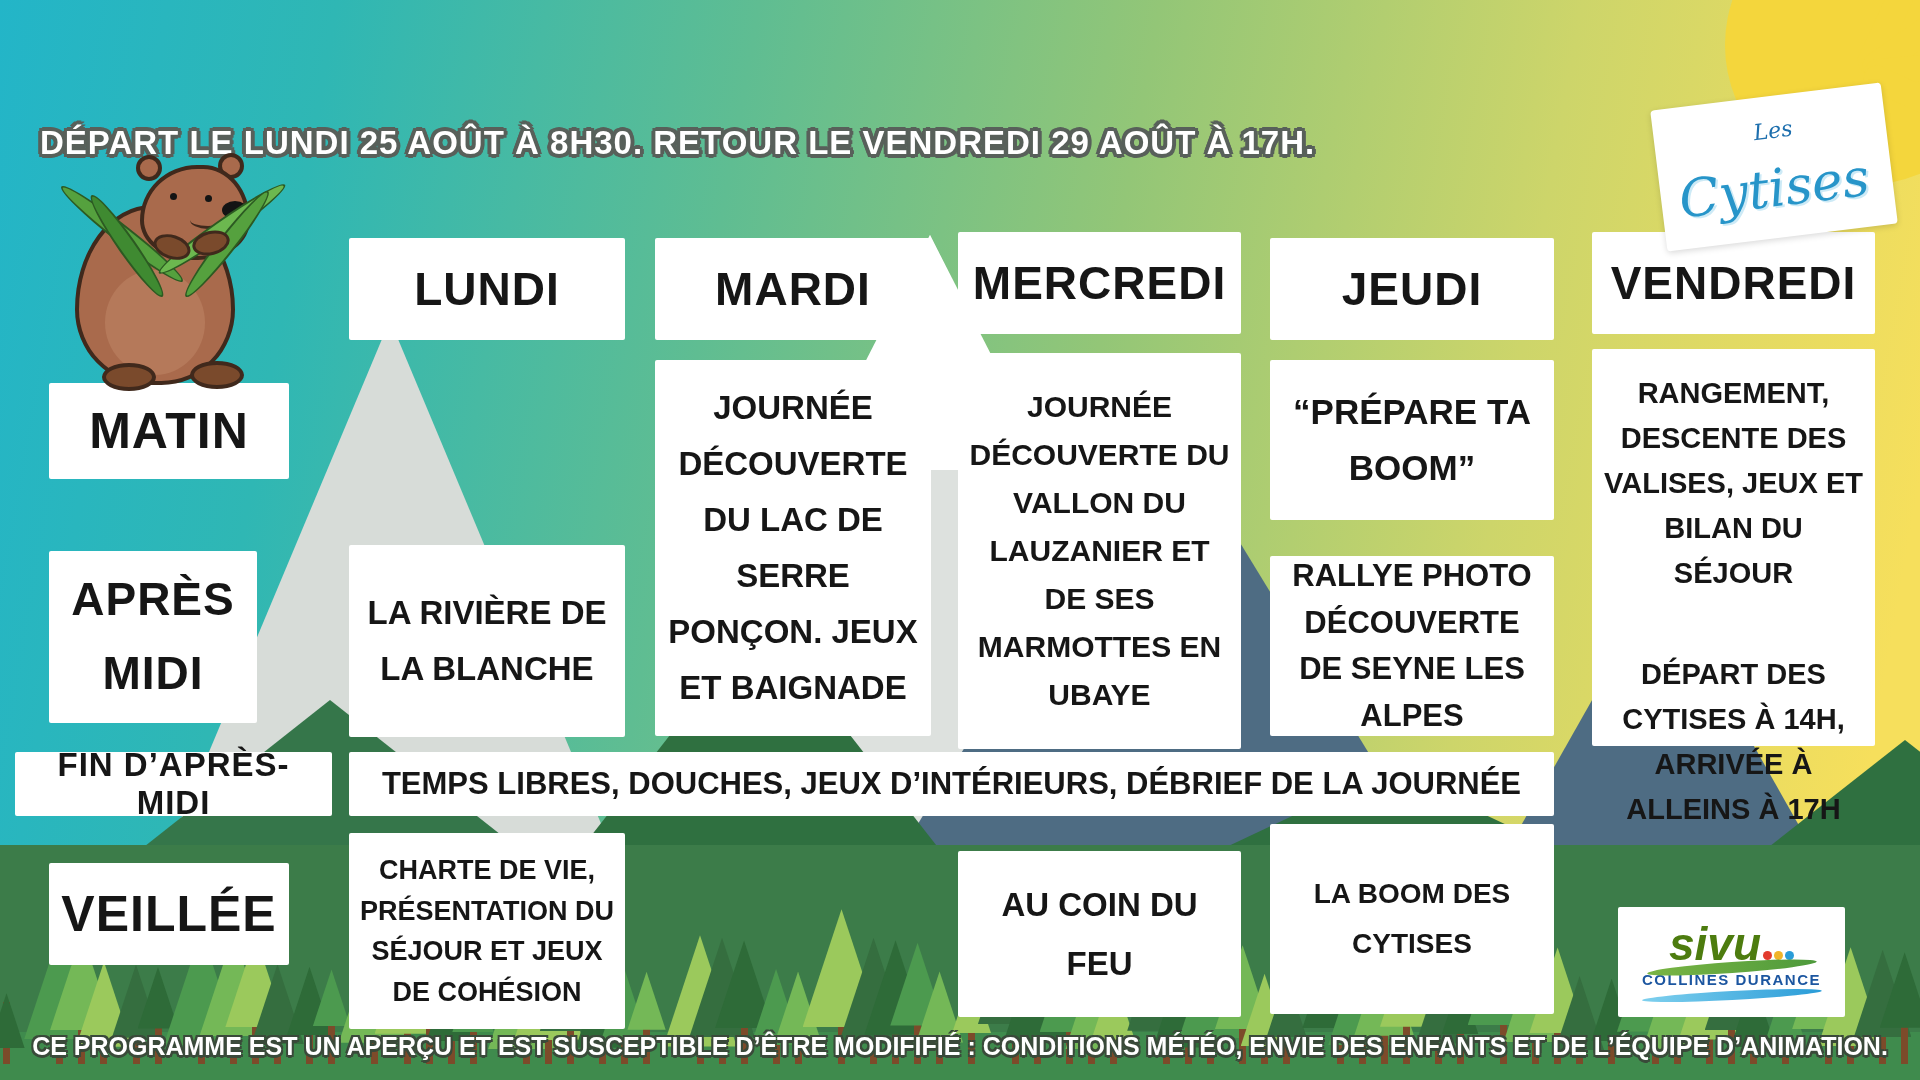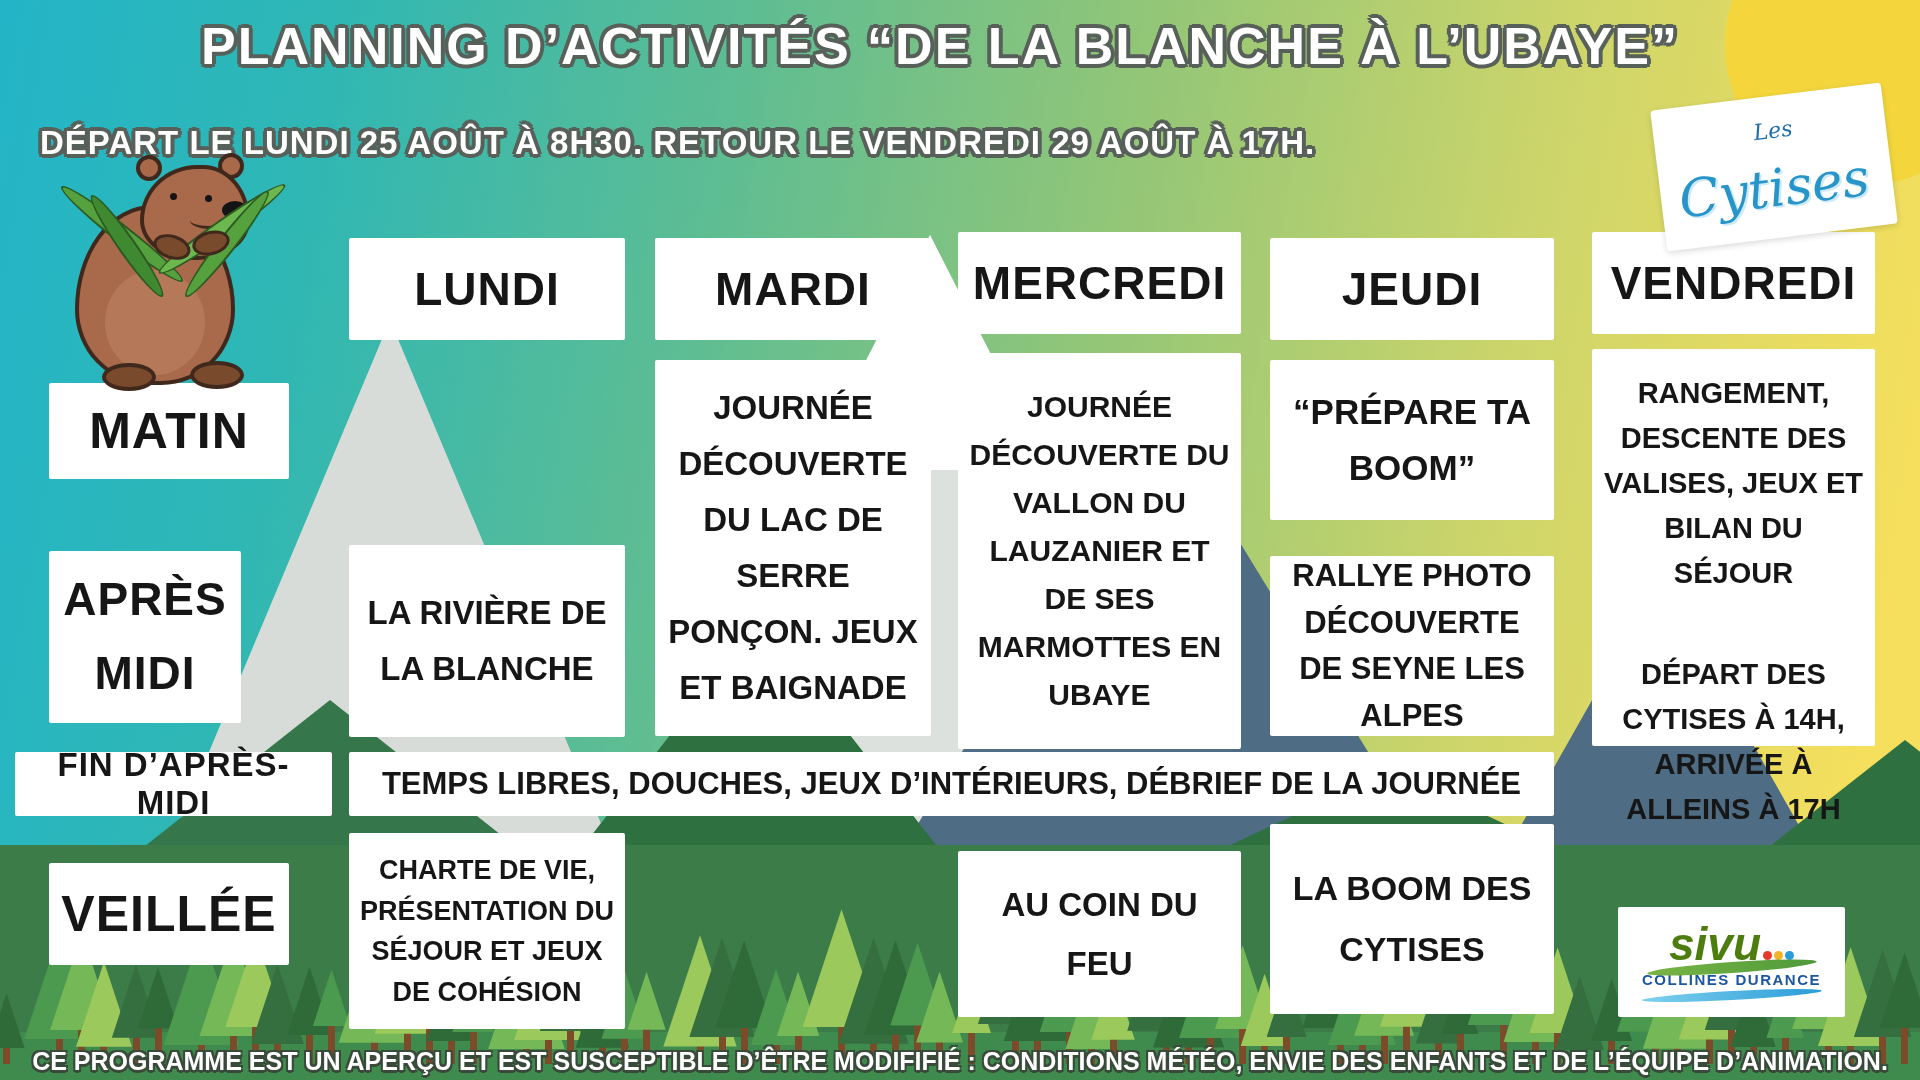--- a/index.html
+++ b/index.html
@@ -19,21 +19,21 @@
   
   .box{position:absolute;background:#ffffff;display:flex;align-items:center;justify-content:center;
        text-align:center;color:#161616;font-weight:900;z-index:10;border-radius:2px;padding:6px 10px;box-sizing:border-box;}
   .hdr{font-size:46px;letter-spacing:1px;}
   .lbl{letter-spacing:1px;}
   .cell{line-height:1.5;}
   .outline-text{color:#ffffff;font-weight:900;
     text-shadow:-3px -3px 0 #58605a,3px -3px 0 #58605a,-3px 3px 0 #58605a,3px 3px 0 #58605a,0 4px 0 #58605a,4px 0 0 #58605a,-4px 0 0 #58605a,0 -4px 0 #58605a;}
   .title{position:absolute;top:16px;left:0;width:1880px;text-align:center;font-size:52px;letter-spacing:2px;z-index:5;}
   .subtitle{position:absolute;top:124px;left:40px;font-size:33px;letter-spacing:1px;z-index:5;}
-  .footer{position:absolute;bottom:4px;left:0;width:1920px;text-align:center;font-size:25px;z-index:6;
+  .footer{position:absolute;bottom:19px;left:0;width:1920px;text-align:center;font-size:25px;z-index:6;
     text-shadow:-2px -2px 0 #3a4a3a,2px -2px 0 #3a4a3a,-2px 2px 0 #3a4a3a,2px 2px 0 #3a4a3a,0 3px 0 #3a4a3a;}
   
   .marmot{position:absolute;left:50px;top:165px;width:260px;height:230px;z-index:11;}
   .marmot .part{position:absolute;box-sizing:border-box;}
   .body-m{left:25px;top:40px;width:160px;height:180px;background:#a96a4c;border:4px solid #40291c;border-radius:48% 52% 46% 46%/58% 58% 42% 42%;}
   .belly{left:55px;top:105px;width:100px;height:105px;background:#b5795a;border-radius:50%;}
   .head{left:90px;top:0;width:110px;height:95px;background:#a96a4c;border:4px solid #40291c;border-radius:55% 45% 50% 50%/62% 62% 44% 44%;}
   .ear{width:26px;height:26px;background:#a96a4c;border:4px solid #40291c;border-radius:50%;}
   .nose{left:172px;top:36px;width:26px;height:18px;background:#141414;border-radius:50%;}
   .eye{width:7px;height:7px;background:#141414;border-radius:50%;}
@@ -205,21 +205,20 @@
       <div class="trunk" style="left: 1825.11px; bottom: 16px; height: 80.9072px;"></div>
       <div class="tree" style="left: 1792.14px; bottom: 50.9072px; width: 72.9337px; height: 110.506px; background: rgb(116, 184, 87); clip-path: polygon(50% 0px, 100% 100%, 0px 100%);"></div>
       <div class="trunk" style="left: 1847.12px; bottom: 16px; height: 64.0206px;"></div>
       <div class="tree" style="left: 1818.01px; bottom: 34.0206px; width: 65.2213px; height: 98.8202px; background: rgb(155, 201, 92); clip-path: polygon(50% 0px, 100% 100%, 0px 100%);"></div>
       <div class="trunk" style="left: 1879.13px; bottom: 16px; height: 73.134px;"></div>
       <div class="tree" style="left: 1853.88px; bottom: 43.134px; width: 57.509px; height: 87.1348px; background: rgb(53, 110, 63); clip-path: polygon(50% 0px, 100% 100%, 0px 100%);"></div>
       <div class="trunk" style="left: 1901.15px; bottom: 16px; height: 82.2474px;"></div>
       <div class="tree" style="left: 1879.75px; bottom: 52.2474px; width: 49.7966px; height: 75.4494px; background: rgb(46, 107, 56); clip-path: polygon(50% 0px, 100% 100%, 0px 100%);"></div>
     </div>
 
-  <div class="title outline-text">PLANNING D’ACTIVITÉS “DE LA BLANCHE À L’UBAYE”</div>
   <div class="subtitle outline-text">DÉPART LE LUNDI 25 AOÛT À 8H30. RETOUR LE VENDREDI 29 AOÛT À 17H.</div>
 
   <div class="cytises">
     <span class="les">Les</span>
     <span class="name">Cytises</span>
   </div>
 
   <div class="marmot">
     <div class="part body-m"></div>
     <div class="part belly"></div>
@@ -240,40 +239,40 @@
     <div class="part foot" style="left:140px;top:196px;"></div>
   </div>
 
   <div class="box hdr" style="left:349px;top:238px;width:276px;height:102px;">LUNDI</div>
   <div class="box hdr" style="left:655px;top:238px;width:276px;height:102px;">MARDI</div>
   <div class="box hdr" style="left:958px;top:232px;width:283px;height:102px;">MERCREDI</div>
   <div class="box hdr" style="left:1270px;top:238px;width:284px;height:102px;">JEUDI</div>
   <div class="box hdr" style="left:1592px;top:232px;width:283px;height:102px;">VENDREDI</div>
 
   <div class="box lbl" style="left:49px;top:383px;width:240px;height:96px;font-size:50px;">MATIN</div>
-  <div class="box lbl" style="left:49px;top:551px;width:192px;height:172px;font-size:46px;line-height:1.6;">APRÈS MIDI</div>
+  <div class="box lbl" style="left:49px;top:551px;width:208px;height:172px;font-size:46px;line-height:1.6;">APRÈS MIDI</div>
   <div class="box lbl" style="left:15px;top:752px;width:317px;height:64px;font-size:33px;">FIN D’APRÈS-MIDI</div>
   <div class="box lbl" style="left:49px;top:863px;width:240px;height:102px;font-size:50px;">VEILLÉE</div>
 
   <div class="box cell" style="left:349px;top:545px;width:276px;height:192px;font-size:33px;line-height:1.7;">LA RIVIÈRE DE LA BLANCHE</div>
   <div class="box cell" style="left:655px;top:360px;width:276px;height:376px;font-size:33px;line-height:1.7;">JOURNÉE DÉCOUVERTE DU LAC DE SERRE PONÇON. JEUX ET BAIGNADE</div>
   <div class="box cell" style="left:958px;top:353px;width:283px;height:396px;font-size:30px;line-height:1.6;">JOURNÉE DÉCOUVERTE DU VALLON DU LAUZANIER ET DE SES MARMOTTES EN UBAYE</div>
   <div class="box cell" style="left:1270px;top:360px;width:284px;height:160px;font-size:35px;line-height:1.6;">“PRÉPARE TA BOOM”</div>
   <div class="box cell" style="left:1270px;top:556px;width:284px;height:180px;font-size:31px;line-height:1.5;">RALLYE PHOTO DÉCOUVERTE DE SEYNE LES ALPES</div>
 
   <div class="box cell" style="left:1592px;top:349px;width:283px;height:397px;font-size:29px;line-height:1.55;flex-direction:column;justify-content:flex-start;padding-top:22px;">
     <div>RANGEMENT, DESCENTE DES VALISES, JEUX ET BILAN DU SÉJOUR</div>
     <div style="margin-top:56px;">DÉPART DES CYTISES À 14H, ARRIVÉE À ALLEINS À 17H</div>
   </div>
 
   <div class="box cell" style="left:349px;top:752px;width:1205px;height:64px;font-size:31px;">TEMPS LIBRES, DOUCHES, JEUX D’INTÉRIEURS, DÉBRIEF DE LA JOURNÉE</div>
 
   <div class="box cell" style="left:349px;top:833px;width:276px;height:196px;font-size:27px;line-height:1.5;">CHARTE DE VIE, PRÉSENTATION DU SÉJOUR ET JEUX DE COHÉSION</div>
   <div class="box cell" style="left:958px;top:851px;width:283px;height:166px;font-size:33px;line-height:1.8;">AU COIN DU FEU</div>
-  <div class="box cell" style="left:1270px;top:824px;width:284px;height:190px;font-size:34px;line-height:1.8;">LA BOOM DES CYTISES</div>
+  <div class="box cell" style="left:1270px;top:824px;width:284px;height:190px;font-size:28px;line-height:1.8;">LA BOOM DES CYTISES</div>
 
   <div class="sivu">
     <div>
       <span class="name">sivu</span><span class="dot" style="background:#e23b2e;"></span><span class="dot" style="background:#f0b429;"></span><span class="dot" style="background:#2a9cd8;"></span>
     </div>
     <div class="swoosh-g"></div>
     <div class="sub">COLLINES DURANCE</div>
     <div class="swoosh-b"></div>
   </div>
 

